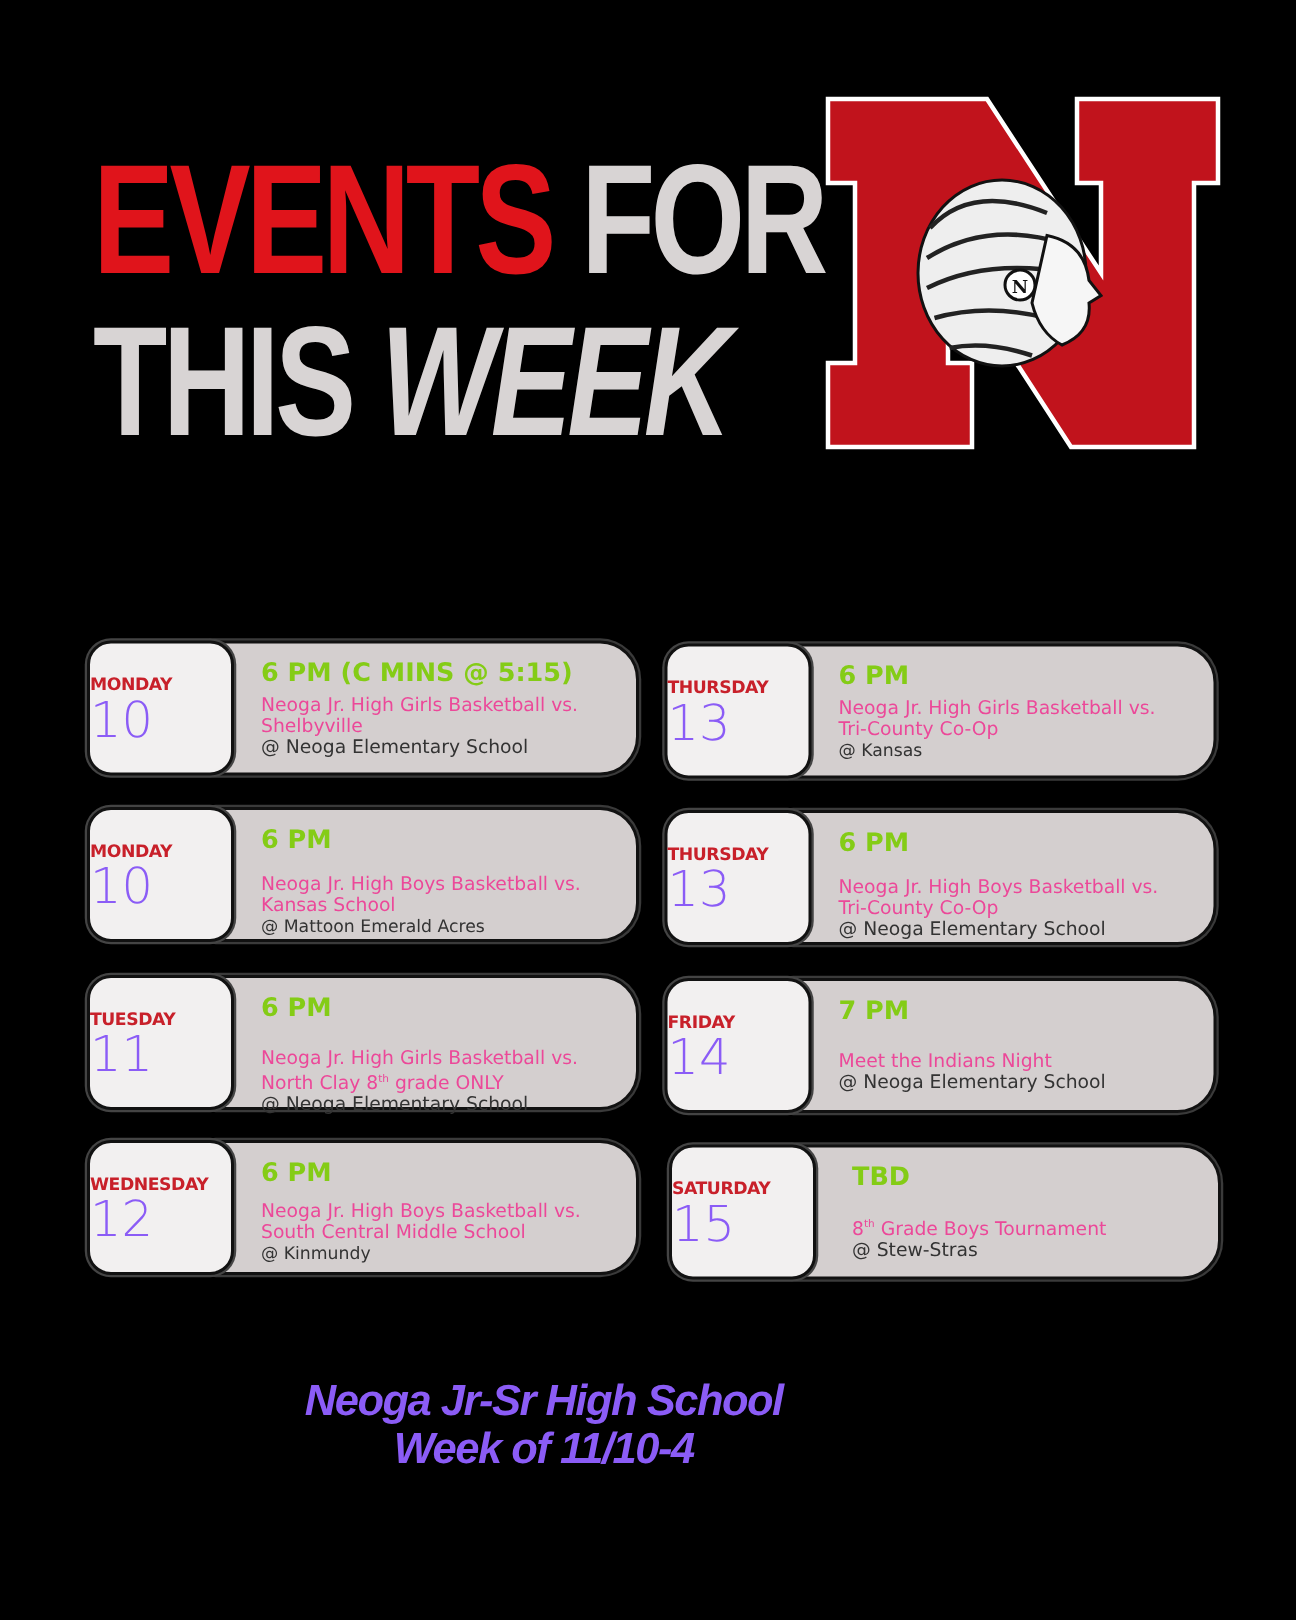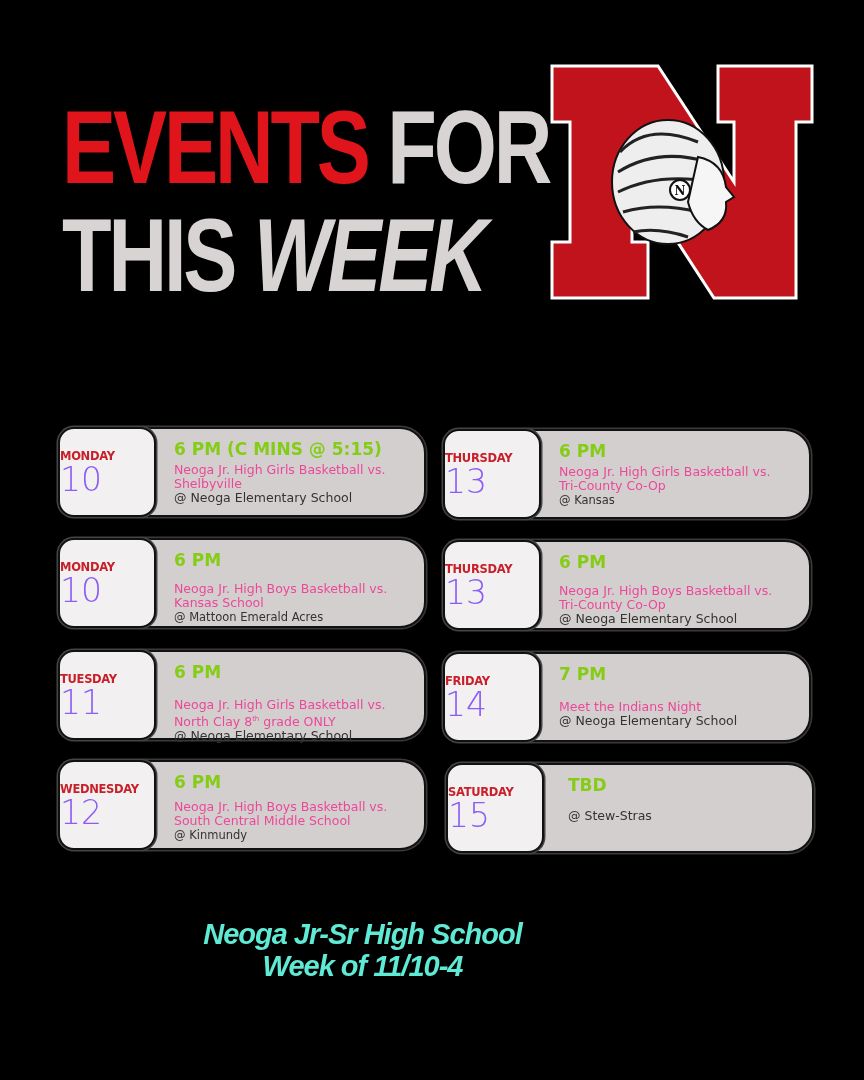--- a/index.html
+++ b/index.html
@@ -15,21 +15,21 @@
   .card .body { position:absolute; left:60px; top:0; right:0; bottom:0; background:#d4cfcf; border:2px solid #111; border-radius:26px; box-shadow:0 0 0 1.5px #3a3a3a; }
   .card .date { position:absolute; left:0; top:0; width:98px; height:90px; background:#f2f0f0; border:2.5px solid #111; border-radius:16px; box-sizing:border-box; box-shadow:0 0 0 1.5px #444; }
   .card .day { display:block; margin-top:20px; font-size:11.5px; font-weight:bold; color:#c8202a; letter-spacing:-0.3px; }
   .card .num { display:block; font-size:33px; color:#8b5cf6; line-height:1.05; font-weight:300; }
   .card .content { position:absolute; left:116px; top:12px; right:10px; color:#222; }
   .card .time { font-size:17px; font-weight:bold; color:#84cc16; margin-bottom:4px; white-space:nowrap; }
   .card .desc { font-size:12.5px; line-height:14px; color:#ec4899; white-space:nowrap; }
   .card .loc { font-size:12.5px; line-height:14px; color:#333; white-space:nowrap; }
   .card .loc-small { font-size:11.5px; }
   .gap { height:8px; }
-  .footer { position:absolute; left:0; width:725px; top:918px; text-align:center; color:#5eead4; font-family:"Liberation Sans", sans-serif; font-weight:bold; font-style:italic; font-size:29px; line-height:32px; letter-spacing:-1px; }
+  .footer { position:absolute; left:0; width:725px; top:918px; text-align:center; color:#8b5cf6; font-family:"Liberation Sans", sans-serif; font-weight:bold; font-style:italic; font-size:29px; line-height:32px; letter-spacing:-1px; }
   sup { font-size:7px; }
 </style>
 </head>
 <body>
 
 <div class="headline">
   <span class="hl-line hl-line1"><span class="red">EVENTS</span> <span class="grey">FOR</span></span>
   <span class="hl-line"><span class="grey">THIS</span> <span class="grey ital">WEEK</span></span>
 </div>
 
@@ -148,20 +148,21 @@
 
 <div class="card" style="left:446px; top:763px;">
   <div class="body"></div>
   <div class="date">
     <span class="day">SATURDAY</span>
     <span class="num">15</span>
   </div>
   <div class="content" style="left:122px;">
     <div class="time">TBD</div>
     <div class="gap" style="height:10px"></div>
+    <div class="desc"><span>8</span><sup>th</sup><span> Grade Boys Tournament</span></div>
     <div class="loc">@ Stew-Stras</div>
   </div>
 </div>
 
 <div class="footer">
   <div>Neoga Jr-Sr High School</div>
   <div>Week of 11/10-4</div>
 </div>
 
 </body></html>

